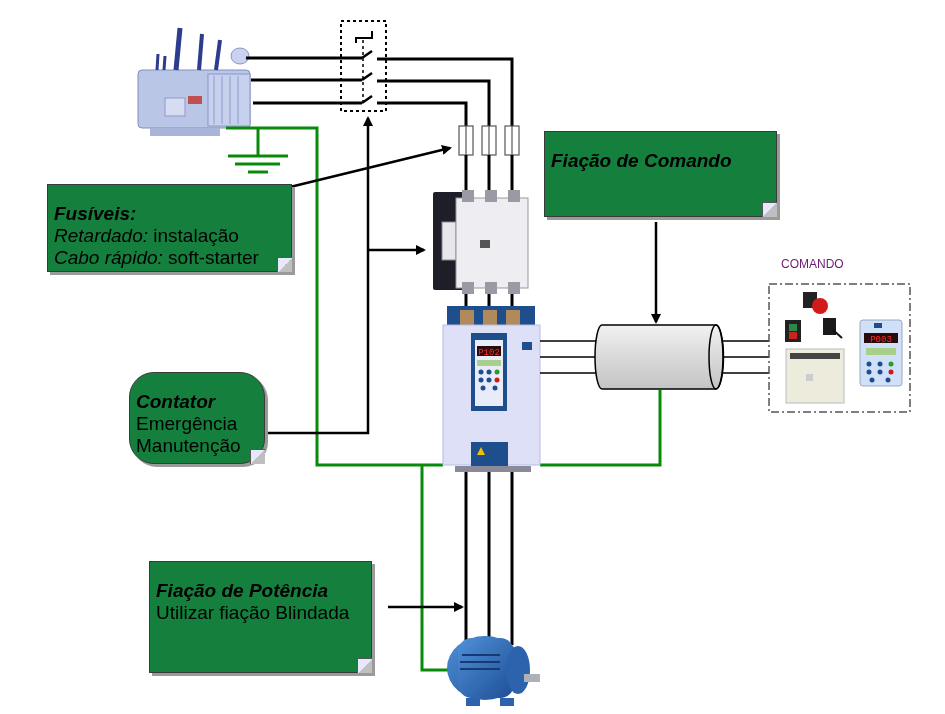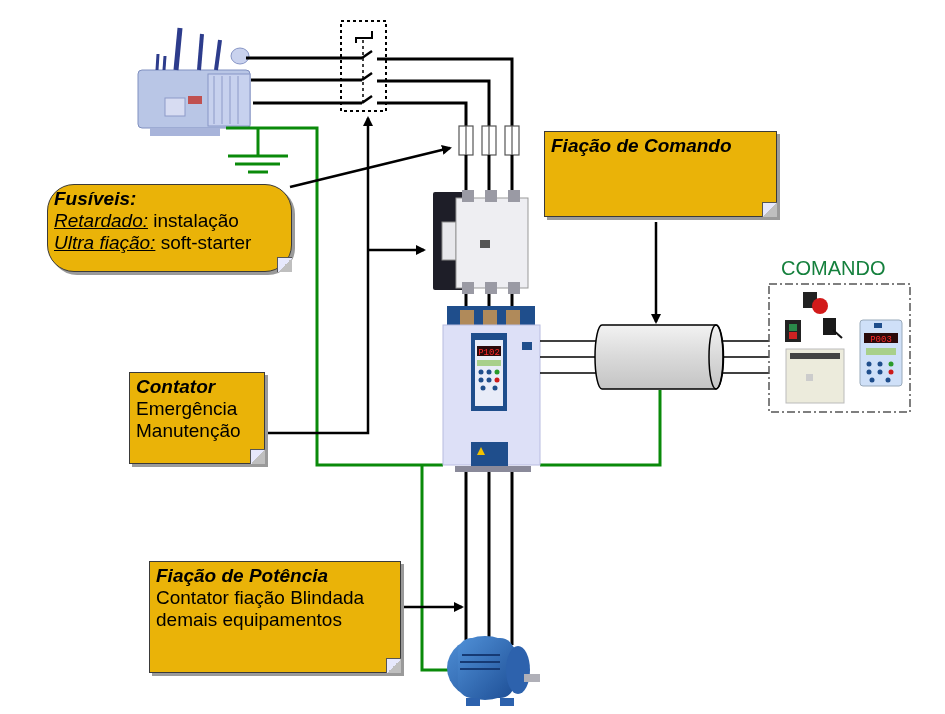--- a/index.html
+++ b/index.html
@@ -1,31 +1,31 @@
 <!DOCTYPE html>
 <html><head>
 <meta charset="utf-8">
 <style>
   html, body { margin: 0; padding: 0; background: #ffffff; }
   body { width: 945px; height: 714px; position: relative; overflow: hidden; font-family: "Liberation Sans", sans-serif; }
   #diagram { position: absolute; left: 0; top: 0; }
   .note {
-    position: absolute; background: #eab308; border: 1.5px solid #3a3a3a;
+    position: absolute; background: #15803d; border: 1.5px solid #3a3a3a;
     box-shadow: 3px 3px 0 #9a9a9a; color: #000; font-size: 19px; line-height: 22px;
-    padding: 3px 8px 4px 6px; box-sizing: border-box;
+    padding: 18px 8px 4px 6px; box-sizing: border-box;
   }
   .note .fold {
     position: absolute; right: -1px; bottom: -1px; width: 14px; height: 14px;
     background: linear-gradient(135deg, #e6e8fc 50%, #bfbfbf 50%);
     border-left: 1px solid #555; border-top: 1px solid #555;
   }
   .note b { font-style: italic; font-weight: bold; }
-  .note .u { text-decoration: underline; font-style: italic; }
+  .note .u { font-style: italic; }
   .note div { white-space: nowrap; }
-  .label-comando { position: absolute; left: 781px; top: 257px; font-size: 20px; color: #15803d; }
+  .label-comando { position: absolute; left: 781px; top: 257px; font-size: 12px; color: #701a75; }
 </style>
 </head>
 <body>
 
 <svg id="diagram" width="945" height="714" viewBox="0 0 945 714">
   <defs>
     <marker id="arr" markerWidth="10" markerHeight="10" refX="8" refY="5" orient="auto" markerUnits="userSpaceOnUse">
       <path d="M0,0 L10,5 L0,10 z" fill="#000"></path>
     </marker>
     <linearGradient id="cyl" x1="0" y1="0" x2="0" y2="1">
@@ -225,37 +225,36 @@
         <circle cx="880" cy="372" r="2.5" fill="#1f4e8c"></circle>
         <circle cx="891" cy="372" r="2.5" fill="#cc1a1a"></circle>
       <circle cx="872" cy="380" r="2.5" fill="#1f4e8c"></circle>
         <circle cx="888" cy="380" r="2.5" fill="#1f4e8c"></circle>
     </g>
   </g>
 </svg>
 
 <div class="label-comando">COMANDO</div>
 
-<div class="note" style="left:47px; top:184px; width:245px; height:88px;border-radius:27px;">
+<div class="note" style="left:47px; top:184px; width:245px; height:88px;">
   <div><b>Fusíveis:</b></div>
   <div><span class="u">Retardado:</span><span> instalação</span></div>
-  <div><span class="u">Ultra fiação:</span><span> soft-starter</span></div>
+  <div><span class="u">Cabo rápido:</span><span> soft-starter</span></div>
   <span class="fold"></span>
 </div>
 
 <div class="note" style="left:544px; top:131px; width:233px; height:86px;">
   <div><b>Fiação de Comando</b></div>
   <span class="fold"></span>
 </div>
 
-<div class="note" style="left:129px; top:372px; width:136px; height:92px;">
+<div class="note" style="left:129px; top:372px; width:136px; height:92px;border-radius:25px;">
   <div><b>Contator</b></div>
   <div>Emergência</div>
   <div>Manutenção</div>
   <span class="fold"></span>
 </div>
 
-<div class="note" style="left:149px; top:561px; width:252px; height:112px;">
+<div class="note" style="left:149px; top:561px; width:223px; height:112px;">
   <div><b>Fiação de Potência</b></div>
-  <div>Contator fiação Blindada</div>
-  <div>demais equipamentos</div>
+  <div>Utilizar fiação Blindada</div>
   <span class="fold"></span>
 </div>
 
 </body></html>

